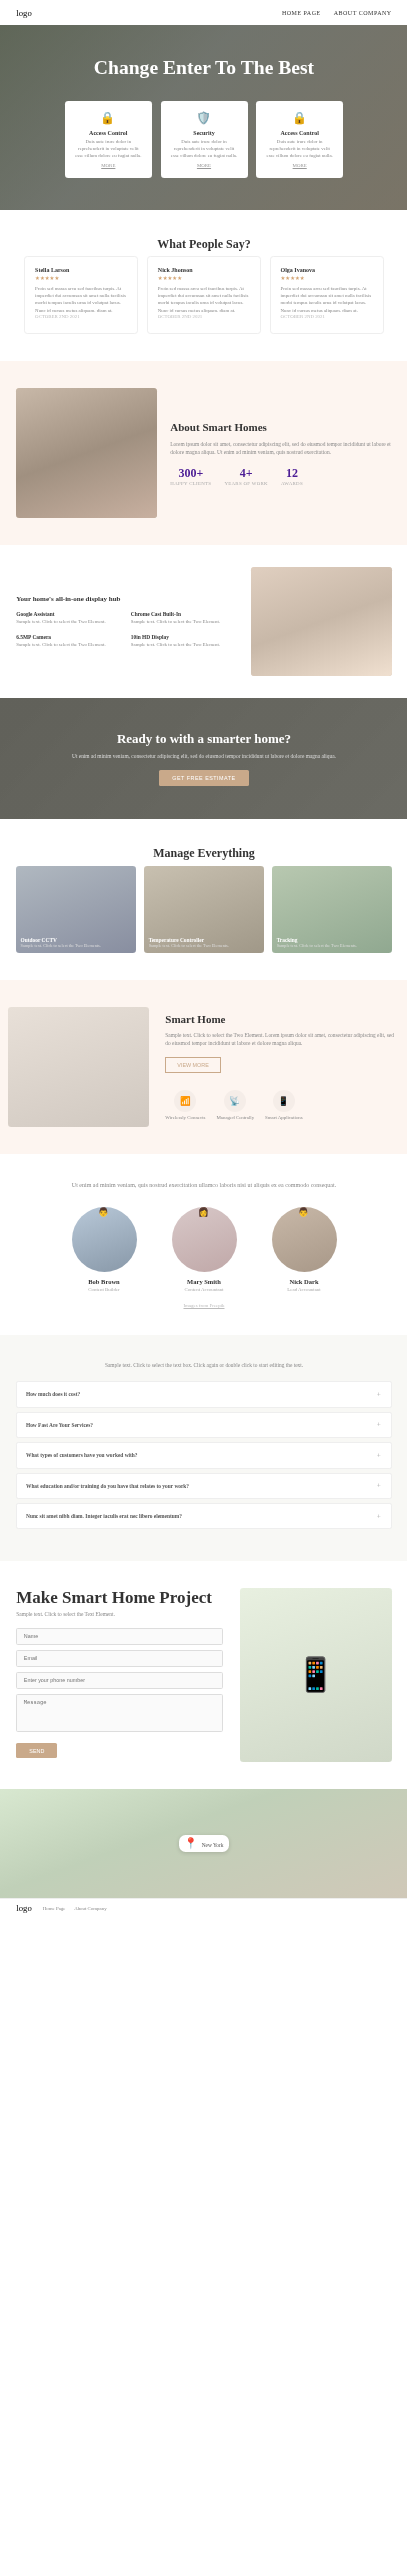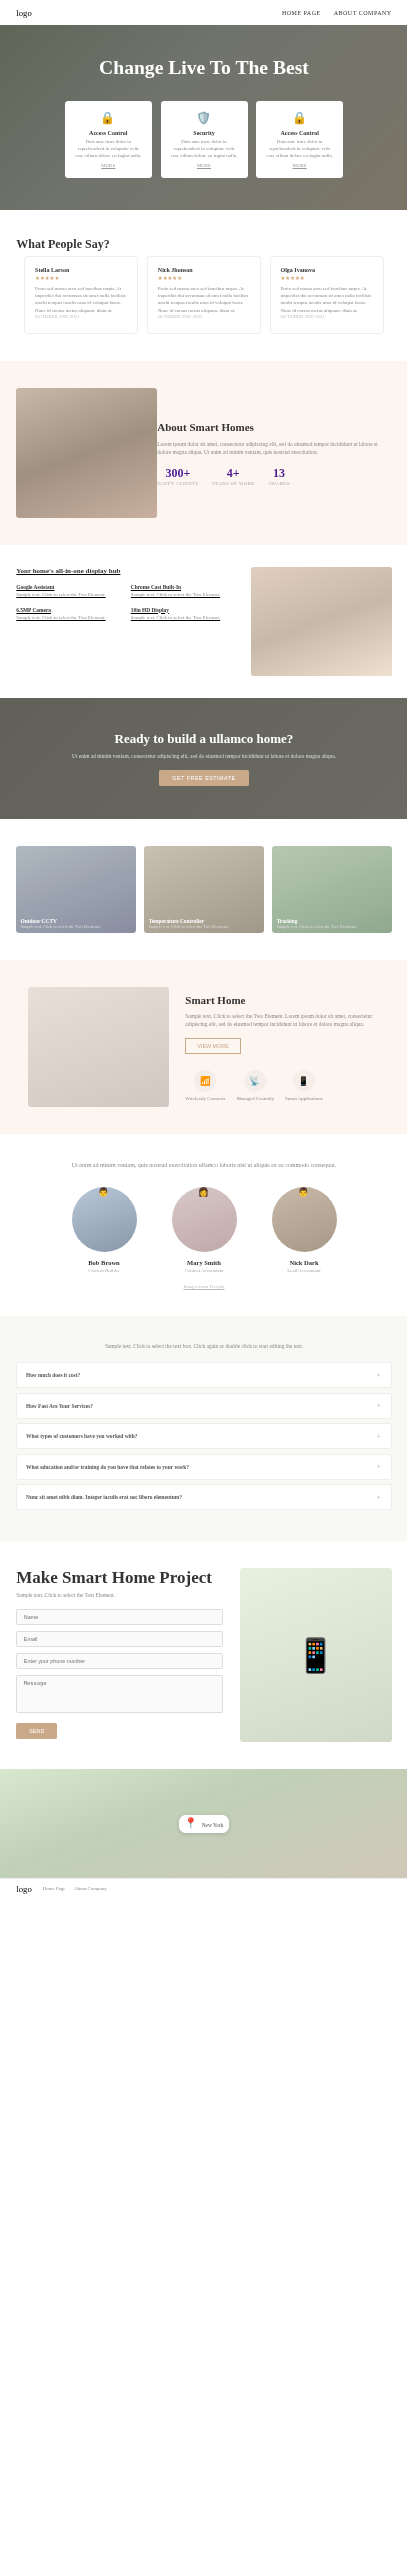--- a/index.html
+++ b/index.html
@@ -40,41 +40,41 @@
       width: 87px;
       text-align: center;
     }
     .hero-card .hc-icon { font-size: 12px; color: #c9a98a; margin-bottom: 4.3px; }
     .hero-card .hc-title { font-size: 6px; font-weight: 700; color: #333; margin-bottom: 3.3px; }
     .hero-card .hc-text { font-size: 4.9px; color: #888; line-height: 1.4; }
     .hero-card .hc-more { font-size: 4.9px; color: #999; text-decoration: underline; margin-top: 3.3px; display: block; }
 
     
     section { padding: 27px 16.3px; }
-    .section-title { font-size: 12px; color: #333; margin-bottom: 4.3px; font-weight: 700; }
+    .section-title { text-align: center; font-size: 12px; color: #333; margin-bottom: 4.3px; font-weight: 700; }
     .section-sub { text-align: center; font-size: 6px; color: #888; margin-bottom: 16.3px; line-height: 1.6; }
 
     
     .testimonials { background: #fff; }
     .testimonials-grid { display: flex; gap: 8.7px; justify-content: center; }
     .testimonial-card {
       flex: 1;
       border: 0.5px solid #eee;
       border-radius: 3.3px;
       padding: 9.8px;
       max-width: 114px;
     }
     .tc-name { font-size: 6px; font-weight: 700; color: #333; margin-bottom: 2.2px; }
     .tc-date { font-size: 4.9px; color: #bbb; margin-bottom: 4.3px; }
     .tc-stars { color: #d4a574; font-size: 5.4px; margin-bottom: 3.3px; }
     .tc-text { font-size: 4.9px; color: #888; line-height: 1.5; }
 
     
     .about-smart { background: #fdf5f0; padding: 27px 16.3px; }
-    .about-smart-inner { display: flex; align-items: center; justify-content: space-between; }
+    .about-smart-inner { display: flex; gap: 13px; align-items: center; justify-content: space-between; }
     .about-img {
       width: 141px;
       height: 130px;
       background: linear-gradient(135deg, #d4c4b0 0%, #b8a898 100%);
       border-radius: 3.3px;
       flex-shrink: 0;
       display: flex;
       align-items: center;
       justify-content: center;
       overflow: hidden;
@@ -88,21 +88,21 @@
     .about-content { flex: 1; }
     .about-content h2 { font-size: 11px; color: #333; margin-bottom: 6.5px; font-weight: 700; }
     .about-content p { font-size: 5.4px; color: #888; line-height: 1.6; margin-bottom: 8.7px; }
     .about-stats { display: flex; gap: 13px; }
     .stat-item { text-align: center; }
     .stat-num { font-size: 12px; font-weight: 700; color: #4c1d95; }
     .stat-label { font-size: 4.9px; color: #aaa; text-transform: uppercase; letter-spacing: 0.3px; }
 
     
     .display-hub { background: #fff; padding: 22px 16.3px; }
-    .hub-inner { display: flex; gap: 13px; align-items: flex-start; text-decoration: underline; }
+    .hub-inner { display: flex; gap: 13px; align-items: center; }
     .hub-content { flex: 1; }
     .hub-title { font-size: 7px; font-weight: 700; color: #333; margin-bottom: 8.7px; }
     .hub-features { display: grid; grid-template-columns: 1fr 1fr; gap: 7.6px; }
     .hub-feature h4 { font-size: 5.4px; font-weight: 700; color: #333; margin-bottom: 2.2px; }
     .hub-feature p { font-size: 4.9px; color: #888; line-height: 1.4; }
     .hub-img {
       width: 141px;
       height: 109px;
       background: linear-gradient(135deg, #e8d8c8 0%, #d0c0b0 100%);
       border-radius: 3.3px;
@@ -160,21 +160,21 @@
       bottom: 4.3px;
       left: 4.3px;
     }
     .manage-card-label h4 { font-size: 5.4px; font-weight: 700; color: #fff; }
     .manage-card-label p { font-size: 4.3px; color: #ddd; }
     .mc-bg1 { background: linear-gradient(160deg, #b0b8c0 0%, #888ea0 100%); }
     .mc-bg2 { background: linear-gradient(160deg, #c8c0b0 0%, #a09888 100%); }
     .mc-bg3 { background: linear-gradient(160deg, #b8c8b0 0%, #90a890 100%); }
 
     
-    .smart-home { background: #fdf5f0; padding: 27px 28px; }
+    .smart-home { background: #fdf5f0; padding: 27px 8px; }
     .smart-inner { display: flex; gap: 16.3px; align-items: center; }
     .smart-img {
       width: 141px;
       height: 120px;
       background: linear-gradient(160deg, #e8e0d8 0%, #d0c8c0 100%);
       border-radius: 3.3px;
       flex-shrink: 0;
     }
     .smart-content { flex: 1; }
     .smart-content h2 { font-size: 11px; font-weight: 700; color: #333; margin-bottom: 5.4px; }
@@ -318,21 +318,21 @@
 
 <nav>
   <span>logo</span>
   <div class="nav-links">
     <a>Home Page</a>
     <a>About Company</a>
   </div>
 </nav>
 
 <div class="hero">
-  <h1>Change Live To The Best</h1>
+  <h1>Change Enter To The Best</h1>
   <div class="hero-cards">
     <div class="hero-card">
       <div class="hc-icon">🔒</div>
       <div class="hc-title">Access Control</div>
       <div class="hc-text">Duis aute irure dolor in reprehenderit in voluptate velit esse cillum dolore eu fugiat nulla.</div>
       <a class="hc-more">MORE</a>
     </div>
     <div class="hero-card">
       <div class="hc-icon">🛡️</div>
       <div class="hc-title">Security</div>
@@ -383,21 +383,21 @@
       <div class="about-stats">
         <div class="stat-item">
           <div class="stat-num">300+</div>
           <div class="stat-label">HAPPY CLIENTS</div>
         </div>
         <div class="stat-item">
           <div class="stat-num">4+</div>
           <div class="stat-label">YEARS OF WORK</div>
         </div>
         <div class="stat-item">
-          <div class="stat-num">13</div>
+          <div class="stat-num">12</div>
           <div class="stat-label">AWARDS</div>
         </div>
       </div>
     </div>
   </div>
 </section>
 
 <section class="display-hub">
   <div class="hub-inner">
     <div class="hub-content">
@@ -421,26 +421,27 @@
         </div>
       </div>
     </div>
     <div class="hub-img">
       <div class="hub-img-inner"></div>
     </div>
   </div>
 </section>
 
 <div class="cta-banner">
-  <h2>Ready to build a ullamco home?</h2>
+  <h2>Ready to with a smarter home?</h2>
   <p>Ut enim ad minim veniam, consectetur adipiscing elit, sed do eiusmod tempor incididunt ut labore et dolore magna aliqua.</p>
   <button class="cta-btn">GET FREE ESTIMATE</button>
 </div>
 
 <section class="manage">
+  <h2 class="section-title">Manage Everything</h2>
   <div class="manage-grid">
     <div class="manage-card">
       <div class="manage-card-bg mc-bg1"></div>
       <div class="manage-card-label">
         <h4>Outdoor CCTV</h4>
         <p>Sample text. Click to select the Two Elements.</p>
       </div>
     </div>
     <div class="manage-card">
       <div class="manage-card-bg mc-bg2"></div>

